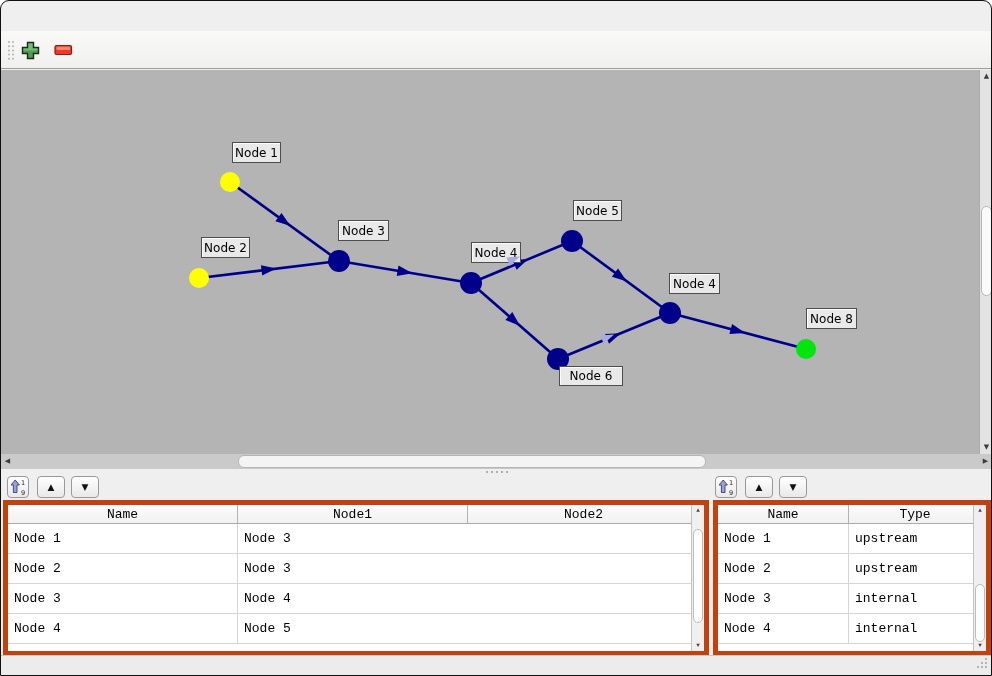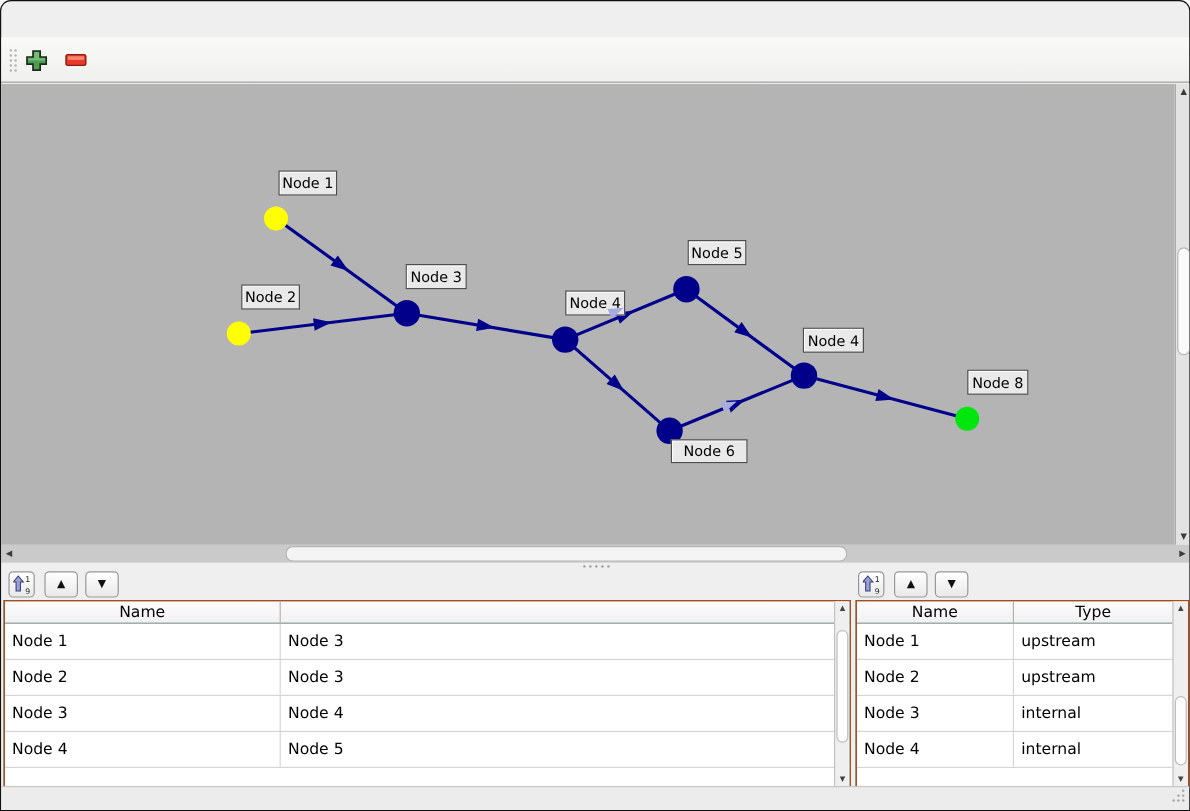--- a/index.html
+++ b/index.html
@@ -50,21 +50,21 @@
     display:flex;align-items:center;justify-content:center;cursor:row-resize;}
   .dots-h{display:flex;gap:3px;} .dots-h i{width:2px;height:2px;border-radius:50%;background:#9a9a9a;}
   
   .lower{position:absolute;top:474px;left:0;width:992px;height:182px;background:#efefef;}
   .tbl-btn{position:absolute;top:1px;height:22px;border:1px solid #999999;border-radius:4px;
     background:linear-gradient(#ffffff,#e9e9e9);display:flex;align-items:center;
     justify-content:center;cursor:pointer;color:#111;}
   .btn-sort-l{left:6px;width:22px;}  .btn-up-l{left:36px;width:28px;}  .btn-down-l{left:70px;width:28px;}
   .btn-sort-r{left:714px;width:22px;}.btn-up-r{left:744px;width:28px;}.btn-down-r{left:778px;width:28px;}
   .tri{font-size:9px;line-height:9px;color:#111;}
-  .table-widget{position:absolute;top:25px;height:156px;border:1px solid #c2410c;background:#0f766e;overflow:hidden;}
+  .table-widget{position:absolute;top:25px;height:156px;border:5px solid #c2410c;background:#701a75;overflow:hidden;font-family:Liberation Mono, monospace;}
   .tw-left{left:2px;width:706px;} .tw-right{left:712px;width:278px;}
   .thead{display:flex;height:19px;background:linear-gradient(#fcfcfc,#f1f1f1);border-bottom:1px solid #ababab;}
   .th{font-size:13px;color:#000;display:flex;align-items:center;justify-content:center;
     border-right:1px solid #b3b3b3;}
   .trow{display:flex;height:30px;border-bottom:1px solid #d5d5d5;background:#ffffff;cursor:default;}
   .td{font-size:13px;color:#000;display:flex;align-items:center;padding-left:6px;
     border-right:1px solid #d5d5d5;overflow:hidden;white-space:nowrap;}
   .partial-row{height:15px;background:#ffffff;}
   .lt-c0,.lt-c1{width:230px;} .lt-c2{width:231px;border-right:none !important;}
   .rt-c0{width:131px;} .rt-c1{width:132px;border-right:none !important;}
@@ -205,20 +205,22 @@
     <span class="tbl-btn btn-up-r">
       <span class="tri">▲</span>
     </span>
     <span class="tbl-btn btn-down-r">
       <span class="tri">▼</span>
     </span>
 
     <div class="table-widget tw-left">
       <div class="thead" id="lt-head">
           <div class="th lt-c0">Name</div>
+          <div class="th lt-c1">Node1</div>
+          <div class="th lt-c2">Node2</div>
         </div>
       <div id="lt-body">
           <div class="trow">
             <div class="td lt-c1">Node 1</div>
             <div class="td lt-c2">Node 3</div>
           </div>
           <div class="trow">
             <div class="td lt-c1">Node 2</div>
             <div class="td lt-c2">Node 3</div>
           </div>

